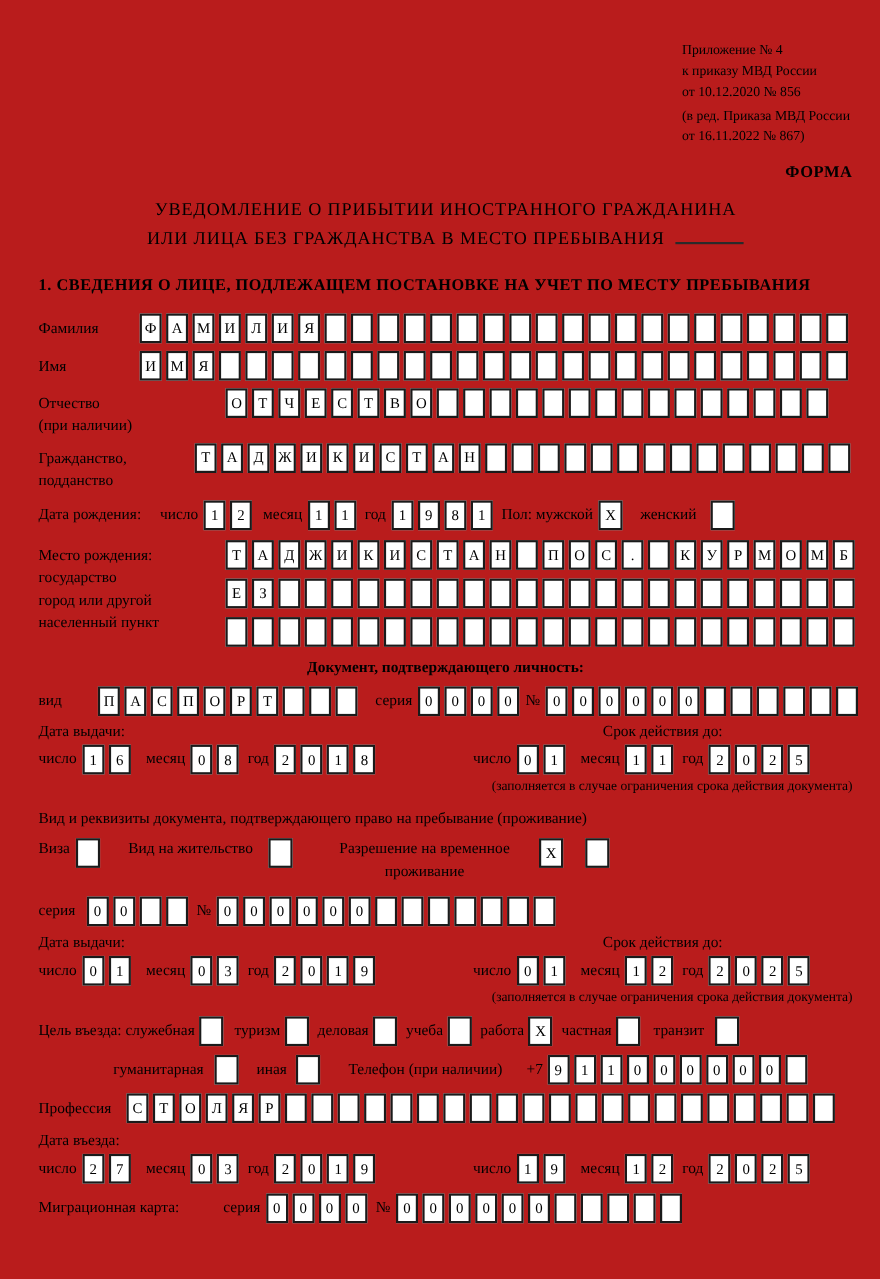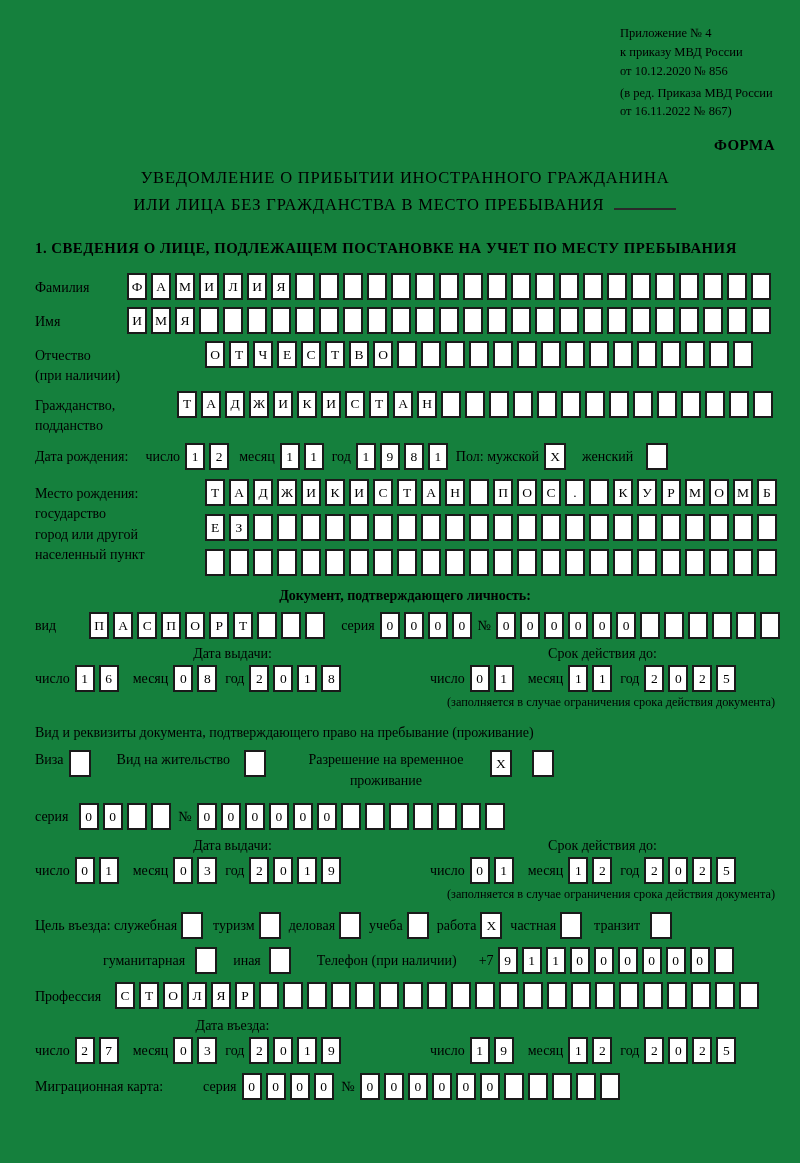--- a/index.html
+++ b/index.html
@@ -1,19 +1,19 @@
 <!DOCTYPE html>
 <html><head>
 <meta charset="utf-8">
 <style>
   html,body{margin:0;padding:0;background:#e8e8e8}
   .page{
-    width:800px;height:1163px;margin:0 auto;background:#15803d;color:#000;
+    width:800px;height:1163px;margin:0 auto;background:#b91c1c;color:#000;
     font-family:"Liberation Serif","DejaVu Serif",serif;font-size:14px;
-    box-sizing:border-box;padding:24px 25px 8px 35px;overflow:hidden;position:relative;
+    box-sizing:border-box;padding:36px 25px 8px 35px;overflow:hidden;position:relative;
   }
   .hdr{margin-left:585px;font-size:12.5px;line-height:1.5}
   .hdr2{margin-left:585px;font-size:12.5px;line-height:1.45;margin-top:4px}
   .formlbl{text-align:right;font-weight:bold;font-size:15px;margin-top:16px;letter-spacing:.5px}
   .title{text-align:center;font-weight:normal;font-size:16.5px;letter-spacing:.8px;margin-top:10px;line-height:1.65}
   .blank-line{display:inline-block;width:62px;border-bottom:2px solid #2a2a2a;height:13px;margin-left:10px}
   .sec-head{font-weight:bold;font-size:14.8px;letter-spacing:.5px;margin-top:22px;margin-bottom:16px}
   .row{display:flex;align-items:flex-start;margin-bottom:7px}
   .lbl{flex:none;padding-top:5px;line-height:1.45}
   .cells{display:flex;flex-wrap:nowrap}
@@ -22,21 +22,21 @@
     display:inline-flex;align-items:center;justify-content:center;
     font-size:13.5px;background:#fff;line-height:1;
   }
   .cbox .cell{width:18px}
   .w92{width:92px}.w80{width:80px}.w142{width:142px}.w170{width:170px}
   .stack .cells{margin-bottom:8px}
   .center-bold{text-align:center;font-weight:bold;font-size:14px;margin:4px 0 8px}
   .inline-row{display:flex;align-items:center;margin-bottom:7px}
   .t{padding:0 5px 0 0;white-space:nowrap}
   .dheads{display:flex;font-size:14px;margin-bottom:3px}
-  .dhead-l{width:395px;text-align:center}
+  .dhead-l{width:395px;text-align:left}
   .dhead-r{flex:1;text-align:center}
   .dates{display:flex;align-items:center;margin-bottom:3px}
   .dcol-l{display:flex;align-items:center;width:395px}
   .dcol-r{display:flex;align-items:center}
   .note-r{text-align:right;font-size:12.3px;margin-bottom:10px}
   .para{line-height:1.8;margin-bottom:2px}
   .opts{display:flex;align-items:flex-start;margin:4px 0 12px}
   .opt{display:flex;align-items:flex-start}
   .opt .cbox{margin-top:1px}
   .optlab-c{text-align:center;line-height:1.5}

